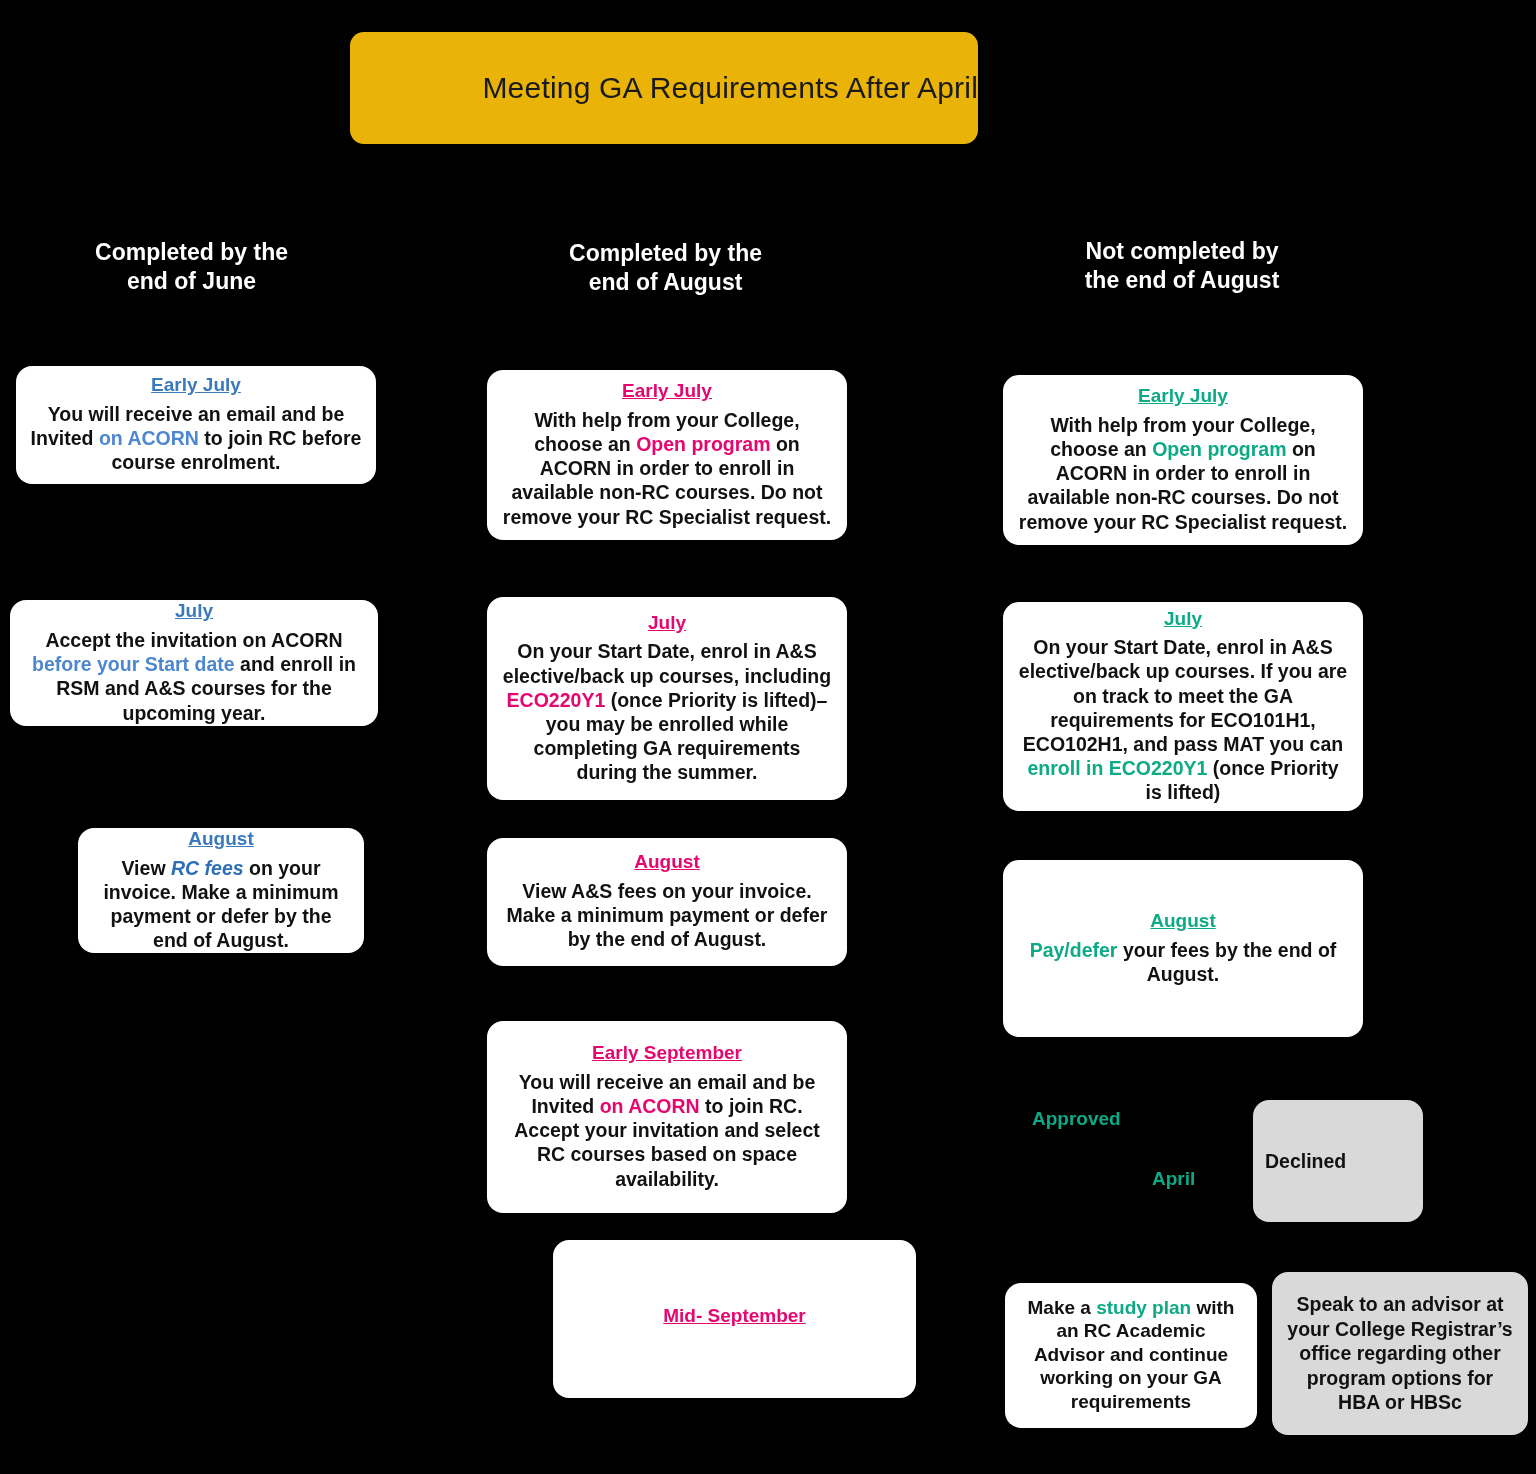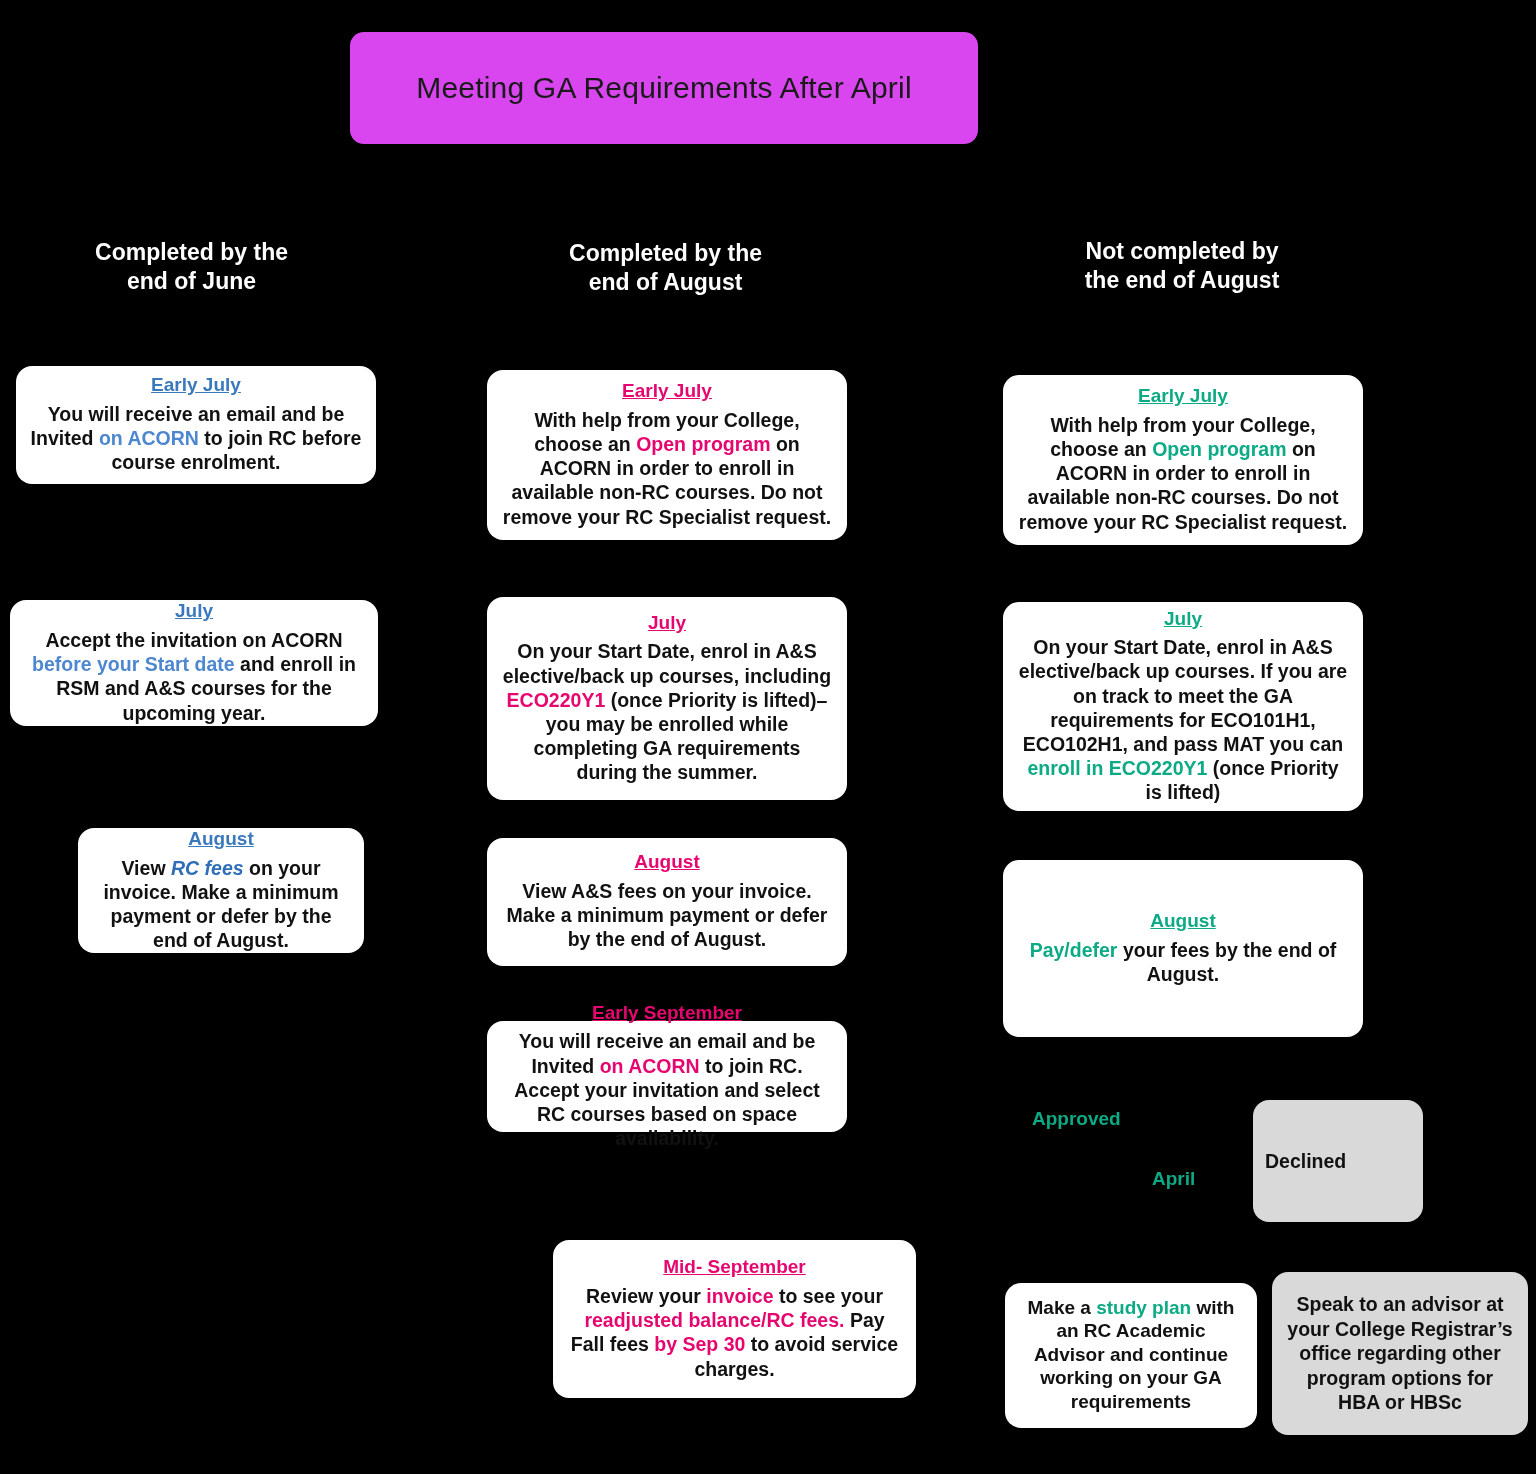--- a/index.html
+++ b/index.html
@@ -6,22 +6,22 @@
   body{
     width:1536px;height:1474px;position:relative;overflow:hidden;
     font-family:"Liberation Sans", sans-serif;
     -webkit-font-smoothing:antialiased;
   }
   .abs{position:absolute;box-sizing:border-box;}
 
   
   .title-box{
     left:350px;top:32px;width:628px;height:112px;
-    background:#d946ef;border-radius:14px;
-    display:flex;align-items:center;justify-content:center;
+    background:#eab308;border-radius:14px;
+    display:flex;align-items:center;justify-content:flex-end;
   }
   .title-box .title-text{
     font-size:30px;color:#1a1a1a;font-weight:400;letter-spacing:.2px;
   }
 
   
   .col-head{
     border-radius:14px;display:flex;align-items:center;justify-content:center;
     text-align:center;color:#ffffff;font-weight:bold;font-size:23px;line-height:1.25;
     padding:6px 10px;
@@ -64,21 +64,21 @@
 
   
   .c1-1{left:16px;  top:366px; width:360px; height:118px;}
   .c1-2{left:10px;  top:600px; width:368px; height:126px;}
   .c1-3{left:78px;  top:828px; width:286px; height:125px;}
 
   
   .c2-1{left:487px; top:370px; width:360px; height:170px;}
   .c2-2{left:487px; top:597px; width:360px; height:203px;}
   .c2-3{left:487px; top:838px; width:360px; height:128px;}
-  .c2-4{left:487px; top:1021px;width:360px; height:111px;}
+  .c2-4{left:487px; top:1021px;width:360px; height:192px;}
   .c2-5{left:553px; top:1240px;width:363px; height:158px;}
 
   
   .c3-1{left:1003px;top:375px; width:360px; height:170px;}
   .c3-2{left:1003px;top:602px; width:360px; height:209px;}
   .c3-3{left:1003px;top:860px; width:360px; height:177px;}
 
   .tag-approved{left:1032px;top:1108px;text-align:right;}
   .tag-april{left:1152px;top:1168px;}
 
@@ -127,21 +127,20 @@
 <div class="abs card c2-3">
   <div class="hdr c-pink">August</div>
   <div class="body"><span>View A&amp;S fees on your invoice. Make a minimum payment or defer by the end of August.</span></div>
 </div>
 <div class="abs card c2-4">
   <div class="hdr c-pink">Early September</div>
   <div class="body"><span>You will receive an email and be Invited </span><span style="color: rgb(229, 7, 111);">on ACORN</span><span> to join RC. Accept your invitation and select RC courses based on space availability.</span></div>
 </div>
 <div class="abs card c2-5">
   <div class="hdr c-pink">Mid- September</div>
-  <div class="body"><span>Review your </span><span style="color: rgb(229, 7, 111);">invoice</span><span> to see your </span><span style="color: rgb(229, 7, 111);">readjusted balance/RC fees.</span><span> Pay Fall fees </span><span style="color: rgb(229, 7, 111);">by Sep 30</span><span> to avoid service charges.</span></div>
 </div>
 
 <div class="abs card c3-1">
   <div class="hdr c-green">Early July</div>
   <div class="body"><span>With help from your College, choose an </span><span style="color: rgb(12, 170, 133);">Open  program</span><span> on ACORN in order to enroll in available non-RC courses. Do not remove your RC Specialist request.</span></div>
 </div>
 <div class="abs card c3-2">
   <div class="hdr c-green">July</div>
   <div class="body"><span>On your Start Date, enrol in A&amp;S elective/back up courses. If you are on track to meet the GA requirements for ECO101H1, ECO102H1, and pass MAT you can </span><span style="color: rgb(12, 170, 133);">enroll in ECO220Y1</span><span> (once Priority is lifted)</span></div>
 </div>

